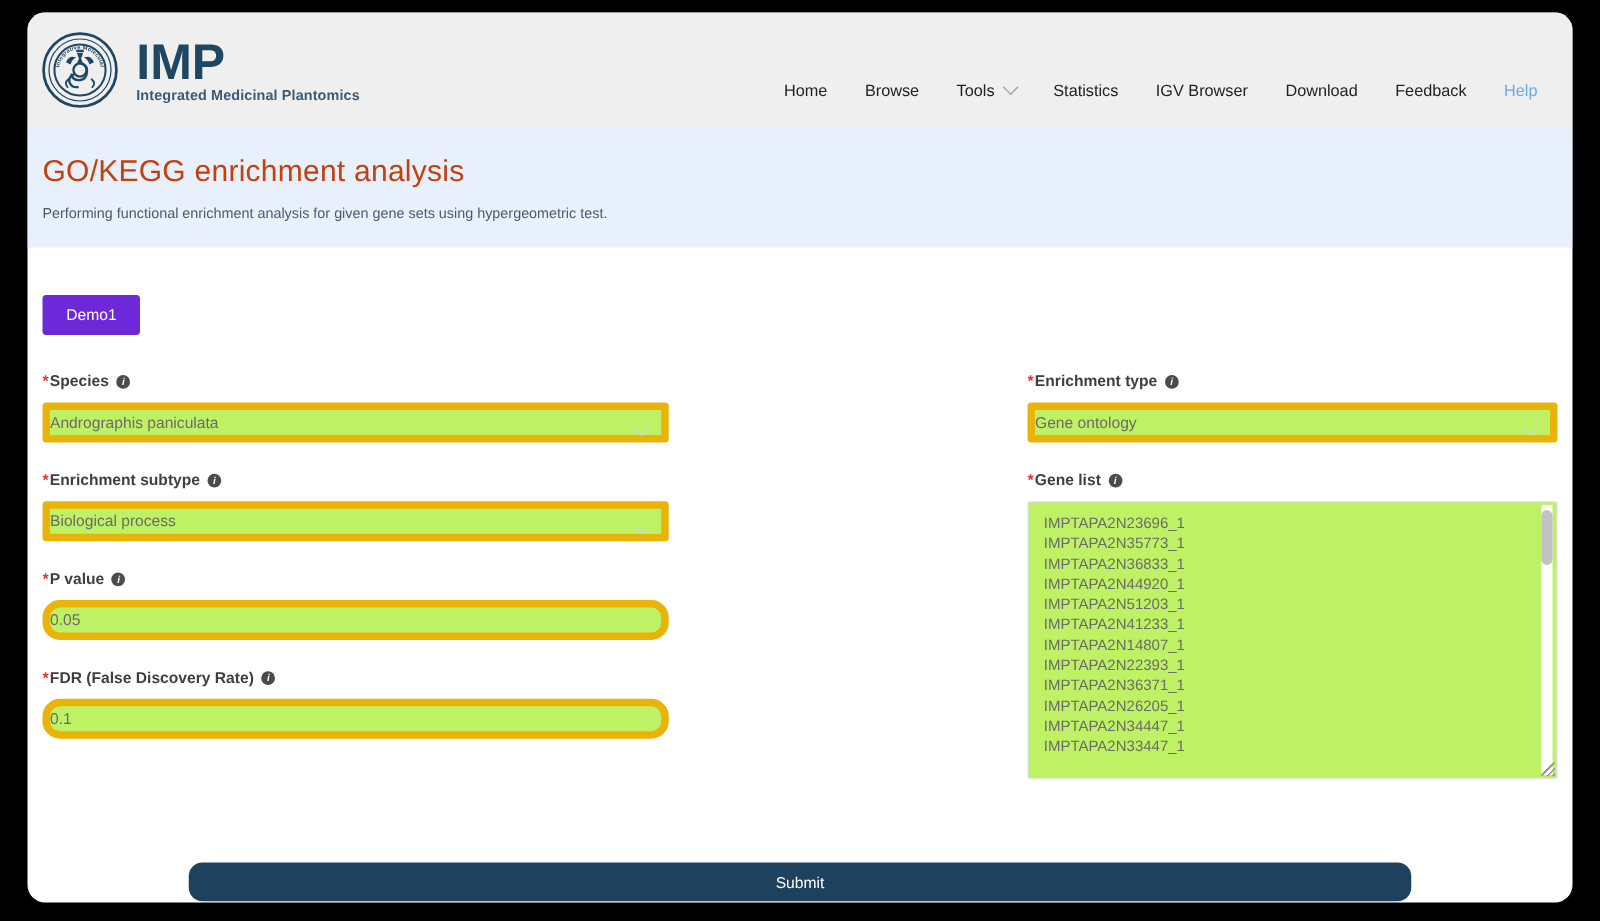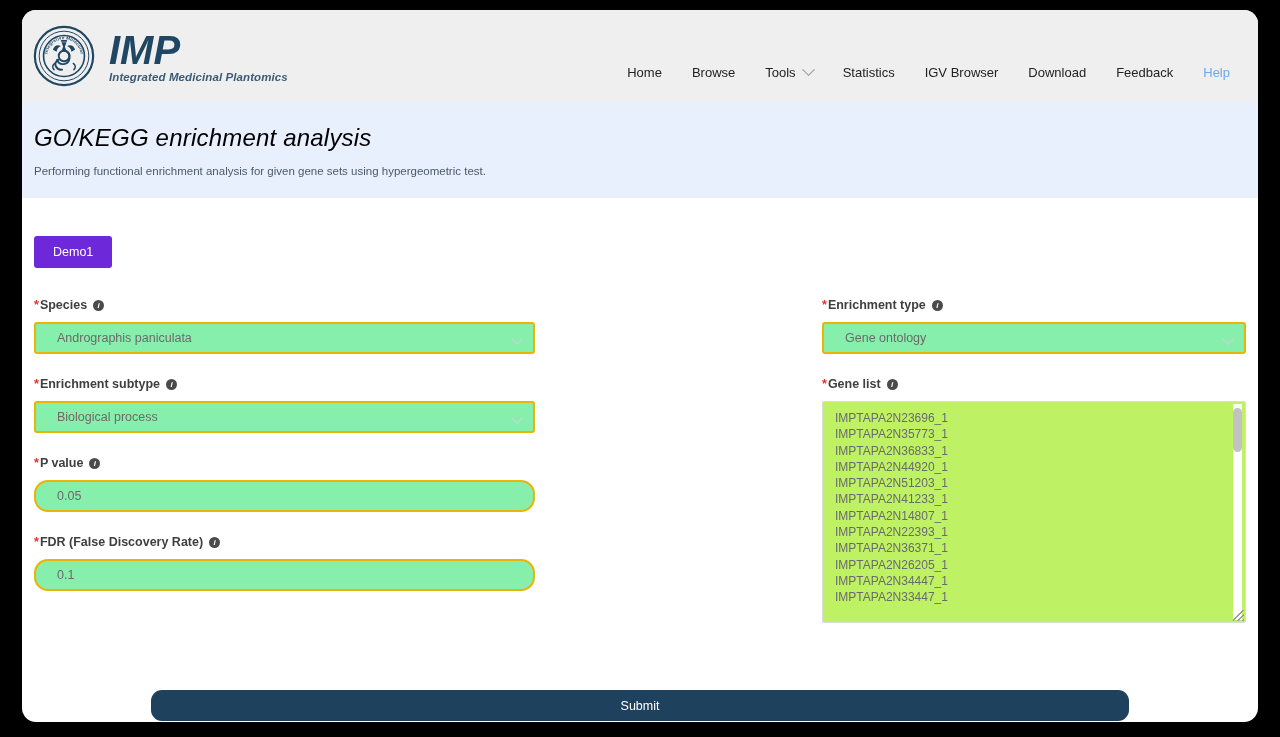--- a/index.html
+++ b/index.html
@@ -31,21 +31,20 @@
     align-items: center;
     margin-left: 11px;
   }
   #emblem {
     width: 62px; height: 62px;
     flex: 0 0 62px;
   }
   #brand-text {
     margin-left: 14px;
     line-height: 1;
-    font-style: italic;
   }
   #brand-title {
     font-size: 40px;
     font-weight: bold;
     color: #1f4662;
     letter-spacing: 0px;
     line-height: 42px;
   }
   #brand-sub {
     font-size: 11.5px;
@@ -82,24 +81,23 @@
   }
 
   
   #titleband {
     background: #e9f0fd;
     padding: 22px 0 20px 12px;
     height: 96px;
   }
   #page-title {
     font-size: 24px;
-    color: #000000;
+    color: #c2410c;
     font-weight: normal;
     letter-spacing: 0.2px;
-    font-style: italic;
   }
   #page-desc {
     margin-top: 13px;
     font-size: 11.5px;
     color: #4a5a6a;
   }
 
   
   #content { padding: 0 12px; position: relative; }
 
@@ -147,26 +145,26 @@
     font-weight: bold;
     margin-left: 6px;
     line-height: 11px;
     cursor: pointer;
     flex: 0 0 11px;
   }
 
   .select-box, .text-box {
     position: relative;
     height: 32px;
-    border: 2px solid #eab308;
+    border: 6px solid #eab308;
     border-radius: 3px;
-    background: #86efac;
-    display: flex;
-    align-items: center;
-    padding: 0 21px;
+    background: #bef264;
+    display: flex;
+    align-items: center;
+    padding: 0 0;
     font-size: 12.5px;
     color: #6b6b6b;
     cursor: pointer;
     width: 100%;
   }
   .text-box { cursor: text; border-radius: 14px; }
   .chev {
     position: absolute;
     right: 12px; top: 11px;
     width: 8px; height: 8px;

